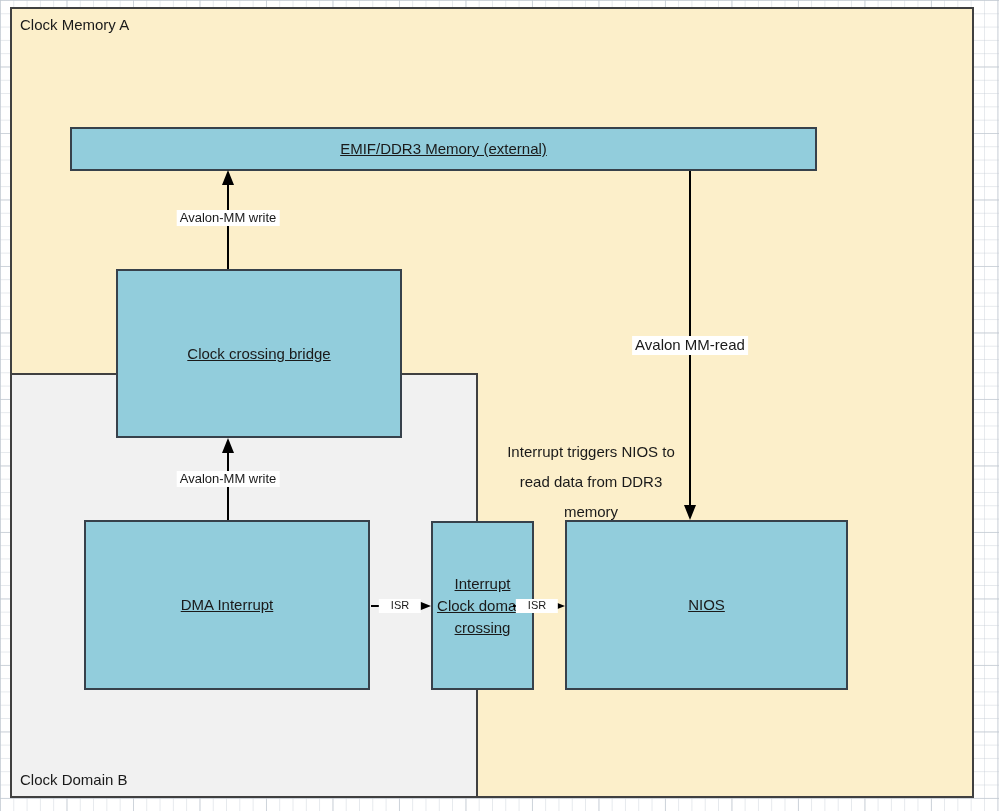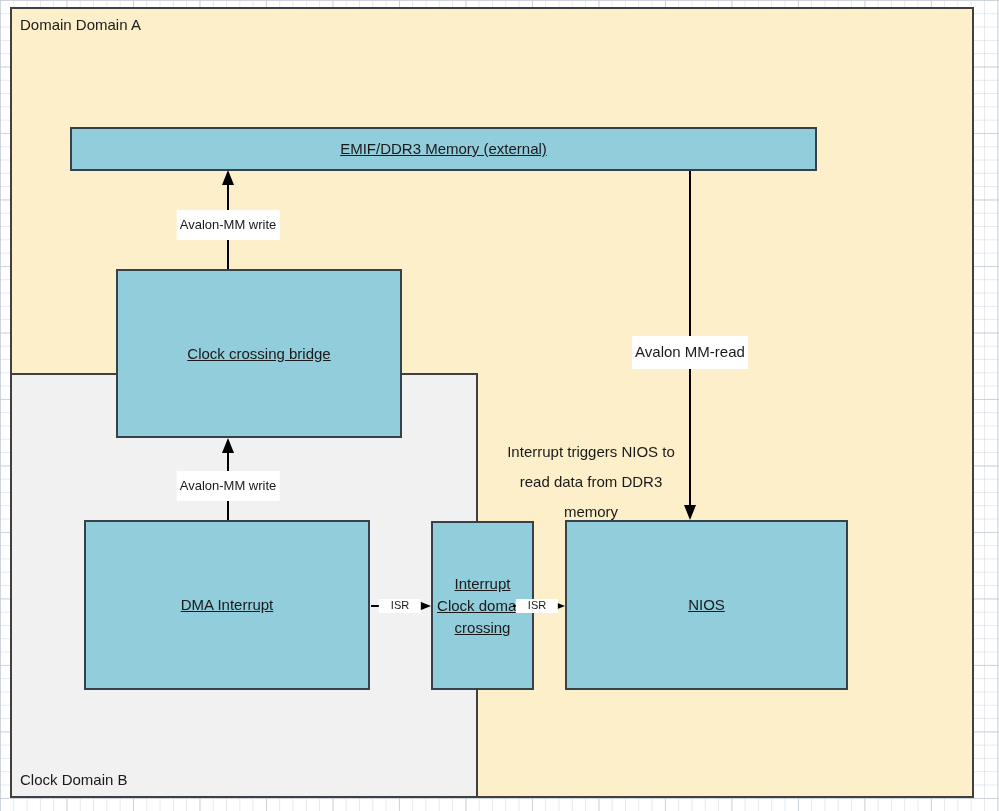--- a/index.html
+++ b/index.html
@@ -37,41 +37,41 @@
   }
   .block-emif{left:70px;top:127px;width:747px;height:44px;}
   .block-bridge{left:84px;top:269px;width:286px;height:169px;margin-left:32px;}
   .block-dma{left:84px;top:520px;width:286px;height:170px;}
   .block-icdc{left:431px;top:521px;width:103px;height:169px;padding:0 4px;}
   .block-nios{left:565px;top:520px;width:283px;height:170px;}
   .connectors{position:absolute;left:0;top:0;z-index:5;pointer-events:none;}
   .chip{
     position:absolute;z-index:6;
     background:#ffffff;color:#1a1a1a;
-    padding:7px 3px;white-space:nowrap;
+    padding:0 3px;white-space:nowrap;
     transform:translateX(-50%);
     line-height:1.25;
   }
   .chip.write{font-size:13px;}
   .chip.read{font-size:15px;}
   .chip.isr{font-size:11px;padding:0 12px;}
   .note{
     position:absolute;z-index:6;
     left:491px;top:437px;width:200px;
     text-align:center;font-size:15px;line-height:30px;color:#1a1a1a;
   }
 </style>
 </head>
 <body>
 
 <div class="canvas">
 
   <div class="region region-a"></div>
   <div class="region region-b"></div>
-  <div class="region-label a">Domain Domain A</div>
+  <div class="region-label a">Clock Memory A</div>
   <div class="region-label b">Clock Domain B</div>
 
   <div class="block block-emif">
     <span>EMIF/DDR3 Memory (external)</span>
   </div>
   <div class="block block-bridge">
     <span>Clock crossing bridge</span>
   </div>
   <div class="block block-dma">
     <span>DMA Interrupt</span>

